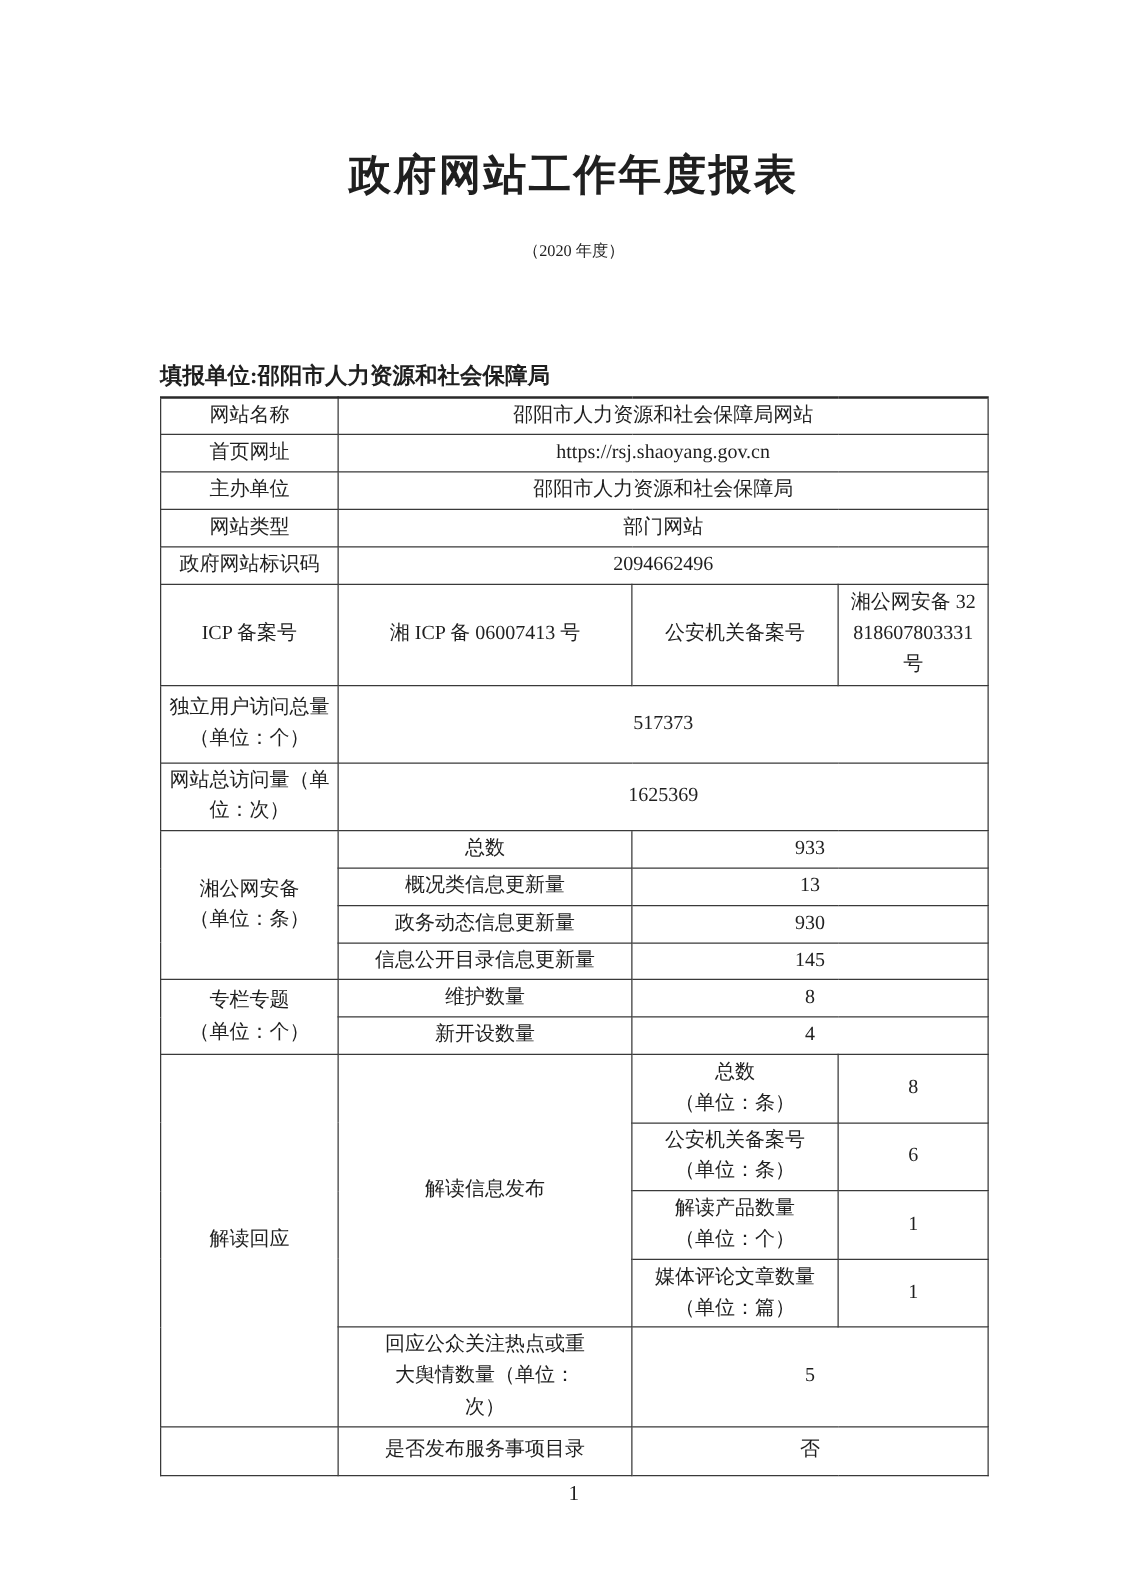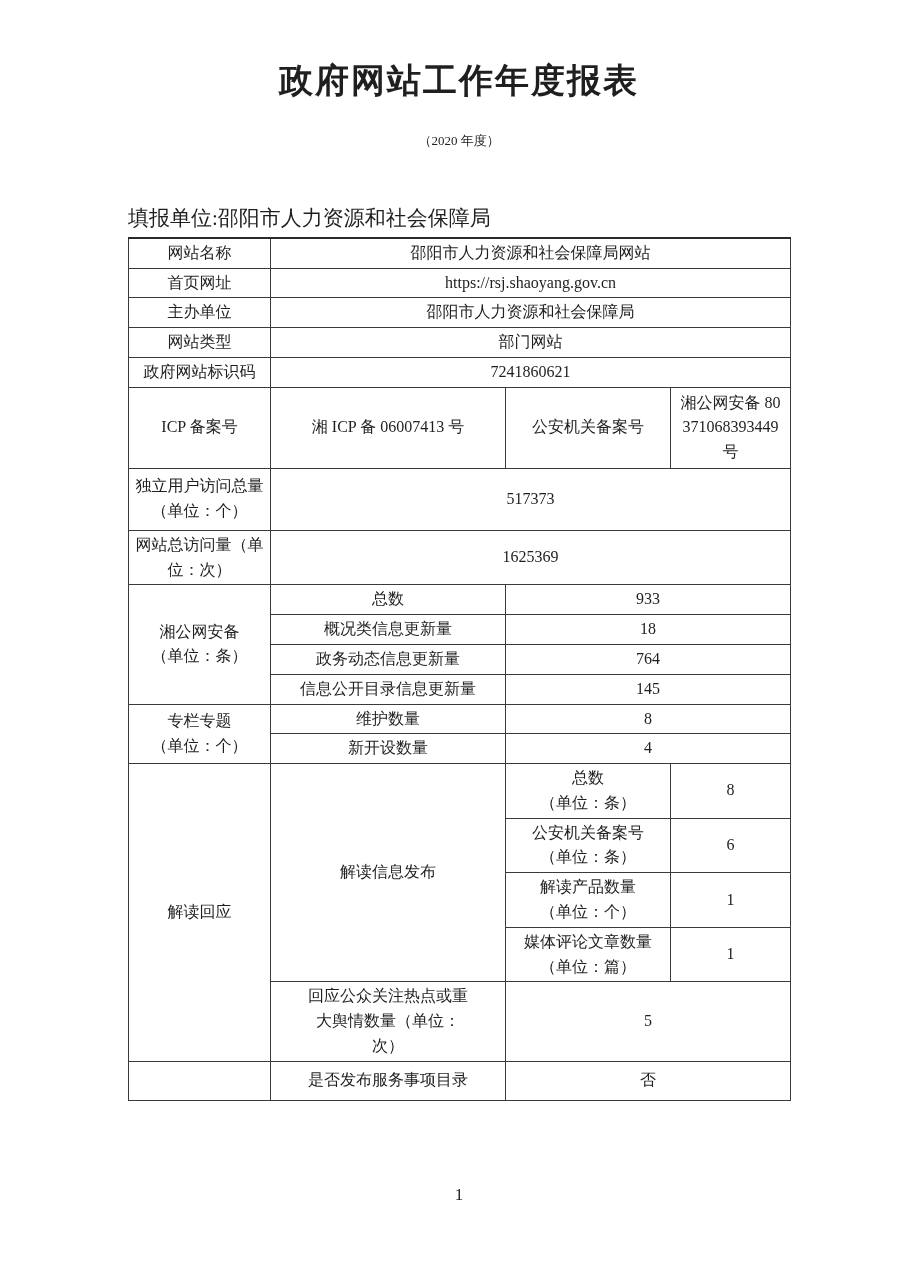--- a/index.html
+++ b/index.html
@@ -11,38 +11,38 @@
     background: #ffffff;
     font-family: "Liberation Serif", serif;
     color: #1f1f1f;
     overflow: hidden;
   }
   .content {
     margin-left: 128px;
     width: 662px;
   }
   .doc-title {
-    padding-top: 60px;
+    padding-top: 120px;
     text-align: center;
     font-size: 34px;
     font-weight: bold;
     letter-spacing: 2px;
     line-height: 1.2;
     font-family: "Liberation Sans", sans-serif;
   }
   .doc-subtitle {
     margin-top: 32px;
     text-align: center;
     font-size: 13px;
     line-height: 1.2;
   }
   .reporting-unit {
-    margin-top: 56px;
-    font-size: 21px;
-    font-weight: normal;
+    margin-top: 80px;
+    font-size: 18px;
+    font-weight: bold;
     line-height: 1.35;
   }
   table.report {
     margin-top: 4px;
     width: 662px;
     border-collapse: collapse;
     table-layout: fixed;
     border: 1px solid #3a3a3a;
     border-top: 2px solid #2a2a2a;
   }
@@ -103,28 +103,28 @@
       <tr class="h31">
         <td>主办单位</td>
         <td colspan="3">邵阳市人力资源和社会保障局</td>
       </tr>
       <tr class="h31">
         <td>网站类型</td>
         <td colspan="3">部门网站</td>
       </tr>
       <tr class="h31">
         <td>政府网站标识码</td>
-        <td colspan="3">7241860621</td>
+        <td colspan="3">2094662496</td>
       </tr>
 
       <tr class="h81">
         <td>ICP 备案号</td>
         <td>湘 ICP 备 06007413 号</td>
         <td>公安机关备案号</td>
-        <td class="cell-c4">湘公网安备 80371068393449 号</td>
+        <td class="cell-c4">湘公网安备 32818607803331 号</td>
       </tr>
 
       <tr class="h62">
         <td>独立用户访问总量（单位：个）</td>
         <td colspan="3">517373</td>
       </tr>
       <tr class="h53">
         <td>网站总访问量（单位：次）</td>
         <td colspan="3">1625369</td>
       </tr>
@@ -132,25 +132,25 @@
       <tr class="h31">
         <td rowspan="4" class="two-line">
           <span>湘公网安备</span>
           <span>（单位：条）</span>
         </td>
         <td>总数</td>
         <td colspan="2">933</td>
       </tr>
       <tr class="h31">
         <td>概况类信息更新量</td>
-        <td colspan="2">18</td>
+        <td colspan="2">13</td>
       </tr>
       <tr class="h31">
         <td>政务动态信息更新量</td>
-        <td colspan="2">764</td>
+        <td colspan="2">930</td>
       </tr>
       <tr class="h31">
         <td>信息公开目录信息更新量</td>
         <td colspan="2">145</td>
       </tr>
 
       <tr class="h31">
         <td rowspan="2" class="two-line">
           <span>专栏专题</span>
           <span>（单位：个）</span>

